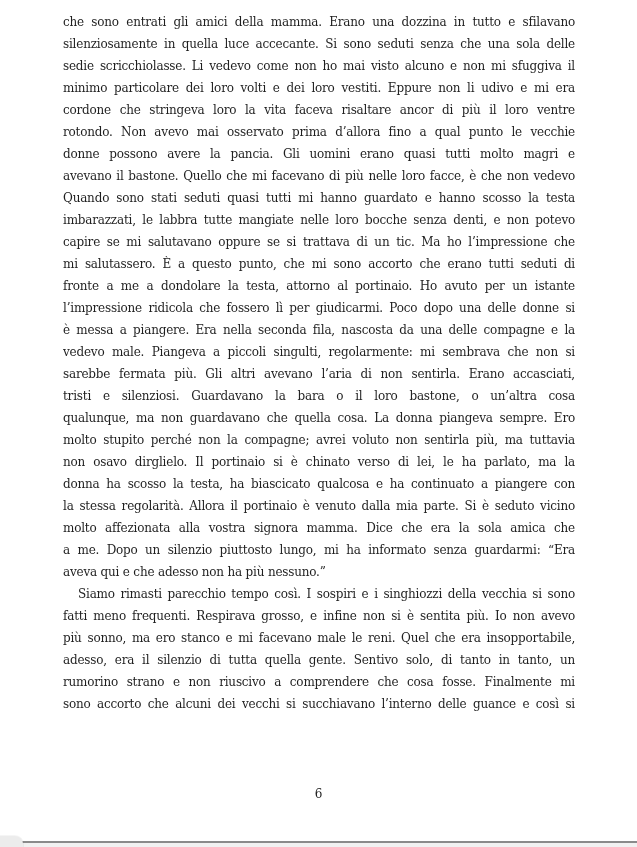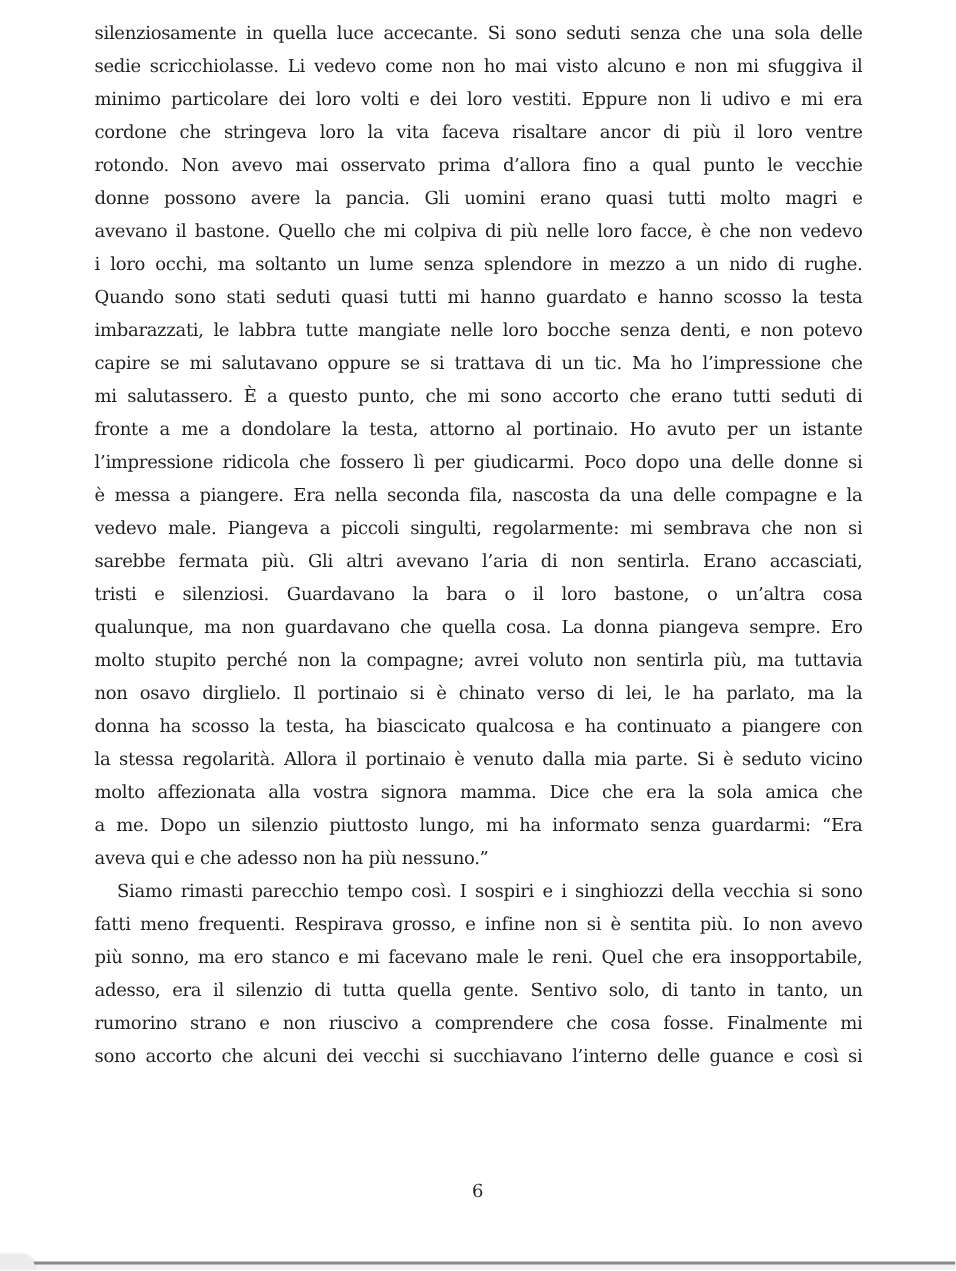--- a/index.html
+++ b/index.html
@@ -75,28 +75,28 @@
     border-top-right-radius: 8px;
     box-shadow: 0 0 0 1px rgba(0,0,0,0.04);
   }
 </style>
 </head>
 <body>
 
 <div class="viewport">
 
   <div class="text-block">
+    <div class="line">che sono entrati gli amici della mamma. Erano una dozzina in tutto e sfilavano</div>
     <div class="line">silenziosamente in quella luce accecante. Si sono seduti senza che una sola delle</div>
     <div class="line">sedie scricchiolasse. Li vedevo come non ho mai visto alcuno e non mi sfuggiva il</div>
     <div class="line">minimo particolare dei loro volti e dei loro vestiti. Eppure non li udivo e mi era</div>
     <div class="line">cordone che stringeva loro la vita faceva risaltare ancor di più il loro ventre</div>
     <div class="line">rotondo. Non avevo mai osservato prima d’allora fino a qual punto le vecchie</div>
     <div class="line">donne possono avere la pancia. Gli uomini erano quasi tutti molto magri e</div>
-    <div class="line">avevano il bastone. Quello che mi colpiva di più nelle loro facce, è che non vedevo</div>
-    <div class="line">i loro occhi, ma soltanto un lume senza splendore in mezzo a un nido di rughe.</div>
+    <div class="line">avevano il bastone. Quello che mi facevano di più nelle loro facce, è che non vedevo</div>
     <div class="line">Quando sono stati seduti quasi tutti mi hanno guardato e hanno scosso la testa</div>
     <div class="line">imbarazzati, le labbra tutte mangiate nelle loro bocche senza denti, e non potevo</div>
     <div class="line">capire se mi salutavano oppure se si trattava di un tic. Ma ho l’impressione che</div>
     <div class="line">mi salutassero. È a questo punto, che mi sono accorto che erano tutti seduti di</div>
     <div class="line">fronte a me a dondolare la testa, attorno al portinaio. Ho avuto per un istante</div>
     <div class="line">l’impressione ridicola che fossero lì per giudicarmi. Poco dopo una delle donne si</div>
     <div class="line">è messa a piangere. Era nella seconda fila, nascosta da una delle compagne e la</div>
     <div class="line">vedevo male. Piangeva a piccoli singulti, regolarmente: mi sembrava che non si</div>
     <div class="line">sarebbe fermata più. Gli altri avevano l’aria di non sentirla. Erano accasciati,</div>
     <div class="line">tristi e silenziosi. Guardavano la bara o il loro bastone, o un’altra cosa</div>

